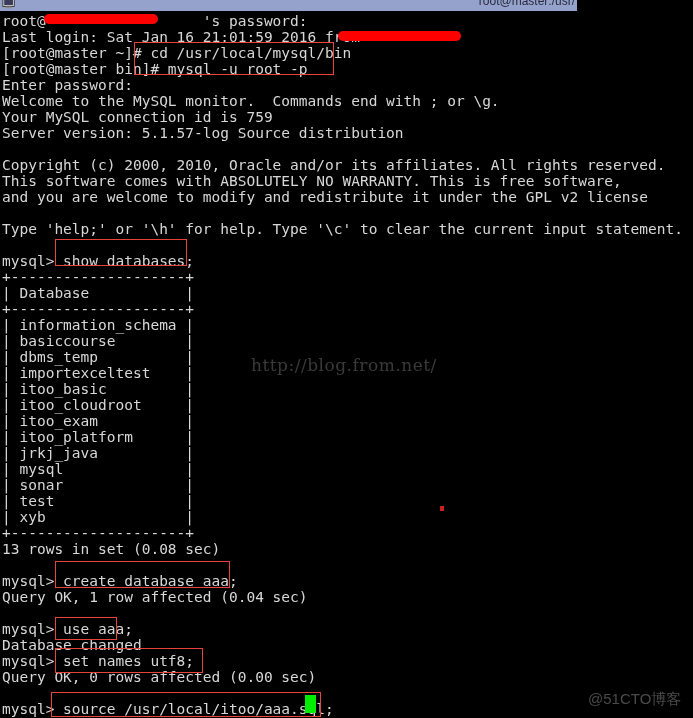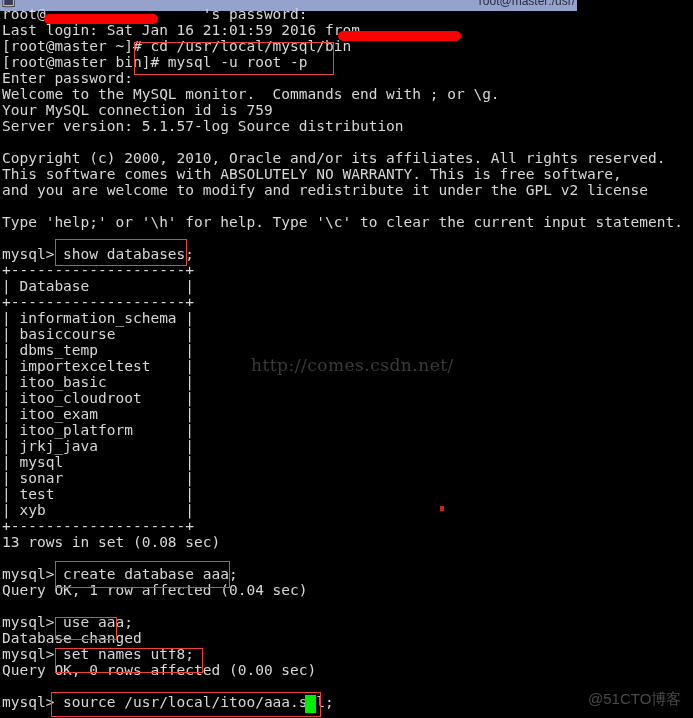--- a/index.html
+++ b/index.html
@@ -46,21 +46,21 @@
     font-family: "Liberation Sans", sans-serif;
     font-size: 12px;
     color: #2b2b40;
     white-space: nowrap;
   }
 
   
   .term {
     position: absolute;
     left: 0;
-    top: 6px;
+    top: 13px;
     width: 693px;
     height: 705px;
     color: #d7d7d7;
     font-size: 14.5px;
     line-height: 16px;
     letter-spacing: 0px;
     white-space: pre;
   }
   .term .line {
     height: 16px;
@@ -131,16 +131,16 @@
       <div class="hl-box" style="left: 134px; top: 42px; width: 200px; height: 33px;"></div>
       <div class="hl-box" style="left: 55px; top: 239px; width: 132px; height: 27px;"></div>
       <div class="hl-box" style="left: 55px; top: 561px; width: 175px; height: 27px;"></div>
       <div class="hl-box" style="left: 55px; top: 617px; width: 62px; height: 23px;"></div>
       <div class="hl-box" style="left: 55px; top: 648px; width: 148px; height: 25px;"></div>
       <div class="hl-box" style="left: 51px; top: 692px; width: 270px; height: 25px;"></div>
       <div class="cursor-block" style="left: 305px; top: 695px; width: 11px; height: 18px;"></div>
       <div class="red-dot" style="left: 440px; top: 506px;"></div>
     </div>
 
-  <div class="watermark-main" style="left:251px; top:355px;">http://comes.csdn.net/</div>
+  <div class="watermark-main" style="left:251px; top:355px;">http://blog.from.net/</div>
   <div class="watermark-corner" style="left:588px; top:690px;">@51CTO博客</div>
 
 </div>
 
 </body></html>

